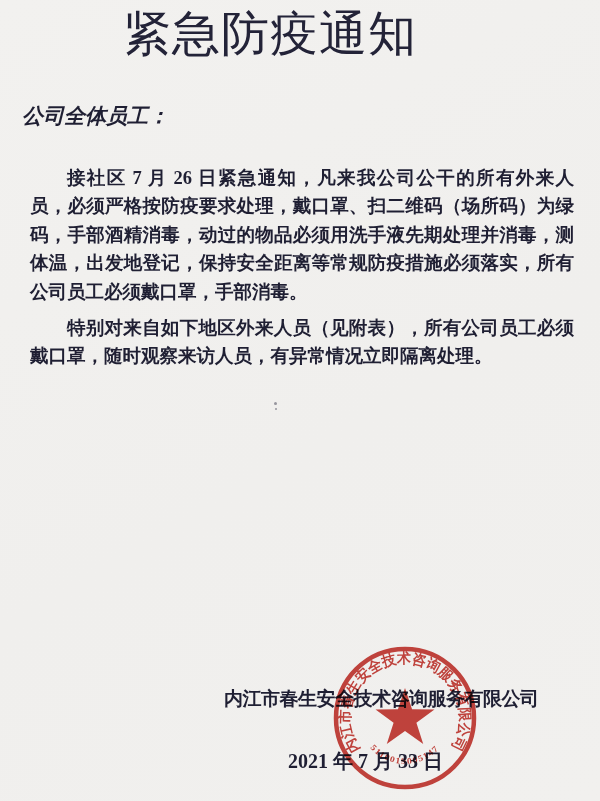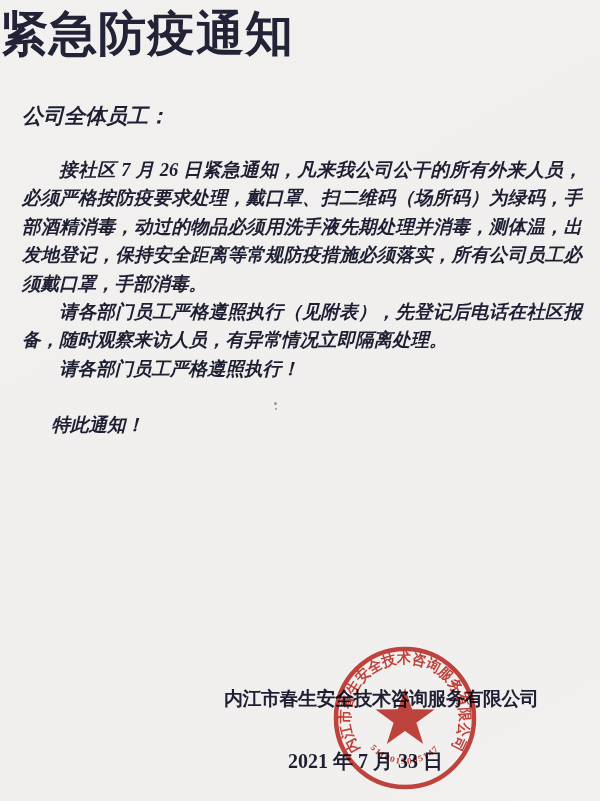--- a/index.html
+++ b/index.html
@@ -14,32 +14,33 @@
     position:relative;
     width:600px;height:801px;
     margin:0 auto;
     background:linear-gradient(150deg,#f2f1ef 0%,#f0efed 55%,#f1f0ee 100%);
     font-family:"Liberation Serif","DejaVu Serif",serif;
     color:var(--ink);
     overflow:hidden;
   }
   .title{
     position:absolute;top:2px;left:0;width:540px;margin:0;
-    font-size:48px;font-weight:bold;letter-spacing:1px;
+    text-align:center;
+    font-size:48px;font-weight:normal;letter-spacing:1px;
     color:var(--title_ink);
   }
   .salutation{
     position:absolute;left:22px;top:102px;
     font-size:21px;font-weight:bold;font-style:italic;
   }
   .body{
     position:absolute;left:22px;top:156px;width:560px;
     font-size:18.5px;font-weight:bold;line-height:28.4px;
   }
-  .body p{margin:0;text-indent:2em;text-align:justify;font-style:italic;}
+  .body p{margin:8px;text-indent:2em;text-align:justify;}
   .body p.closing{margin-top:28px;text-indent:1.6em;text-align:left;}
   .company-sig{
     position:absolute;left:224px;top:686px;
     font-size:19px;font-weight:bold;letter-spacing:-0.5px;
     white-space:nowrap;
   }
   .date-line{
     position:absolute;left:288px;top:748px;
     font-size:20px;font-weight:bold;white-space:nowrap;
   }
@@ -64,23 +65,21 @@
 <body>
 
 <div class="page">
 
   <h1 class="title">紧急防疫通知</h1>
 
   <div class="salutation">公司全体员工：</div>
 
   <div class="body">
     <p>接社区 7 月 26 日紧急通知，凡来我公司公干的所有外来人员，必须严格按防疫要求处理，戴口罩、扫二维码（场所码）为绿码，手部酒精消毒，动过的物品必须用洗手液先期处理并消毒，测体温，出发地登记，保持安全距离等常规防疫措施必须落实，所有公司员工必须戴口罩，手部消毒。</p>
-    <p>请各部门员工严格遵照执行（见附表），先登记后电话在社区报备，随时观察来访人员，有异常情况立即隔离处理。</p>
-    <p>请各部门员工严格遵照执行！</p>
-    <p class="closing">特此通知！</p>
+    <p>特别对来自如下地区外来人员（见附表），所有公司员工必须戴口罩，随时观察来访人员，有异常情况立即隔离处理。</p>
   </div>
 
   <div class="company-sig">内江市春生安全技术咨询服务有限公司</div>
 
   <div class="date-line">2021 年 7 月 33 日</div>
 
   <svg class="stamp" viewBox="0 0 150 150" xmlns="http://www.w3.org/2000/svg" aria-hidden="true">
     <defs>
       <path id="sealTopArc" d="M 30.0 106.6 A 55 55 0 1 1 120.0 106.6" fill="none"></path>
       <path id="sealBottomArc" d="M 38.8 103.3 A 46 46 0 0 0 111.2 103.3" fill="none"></path>

